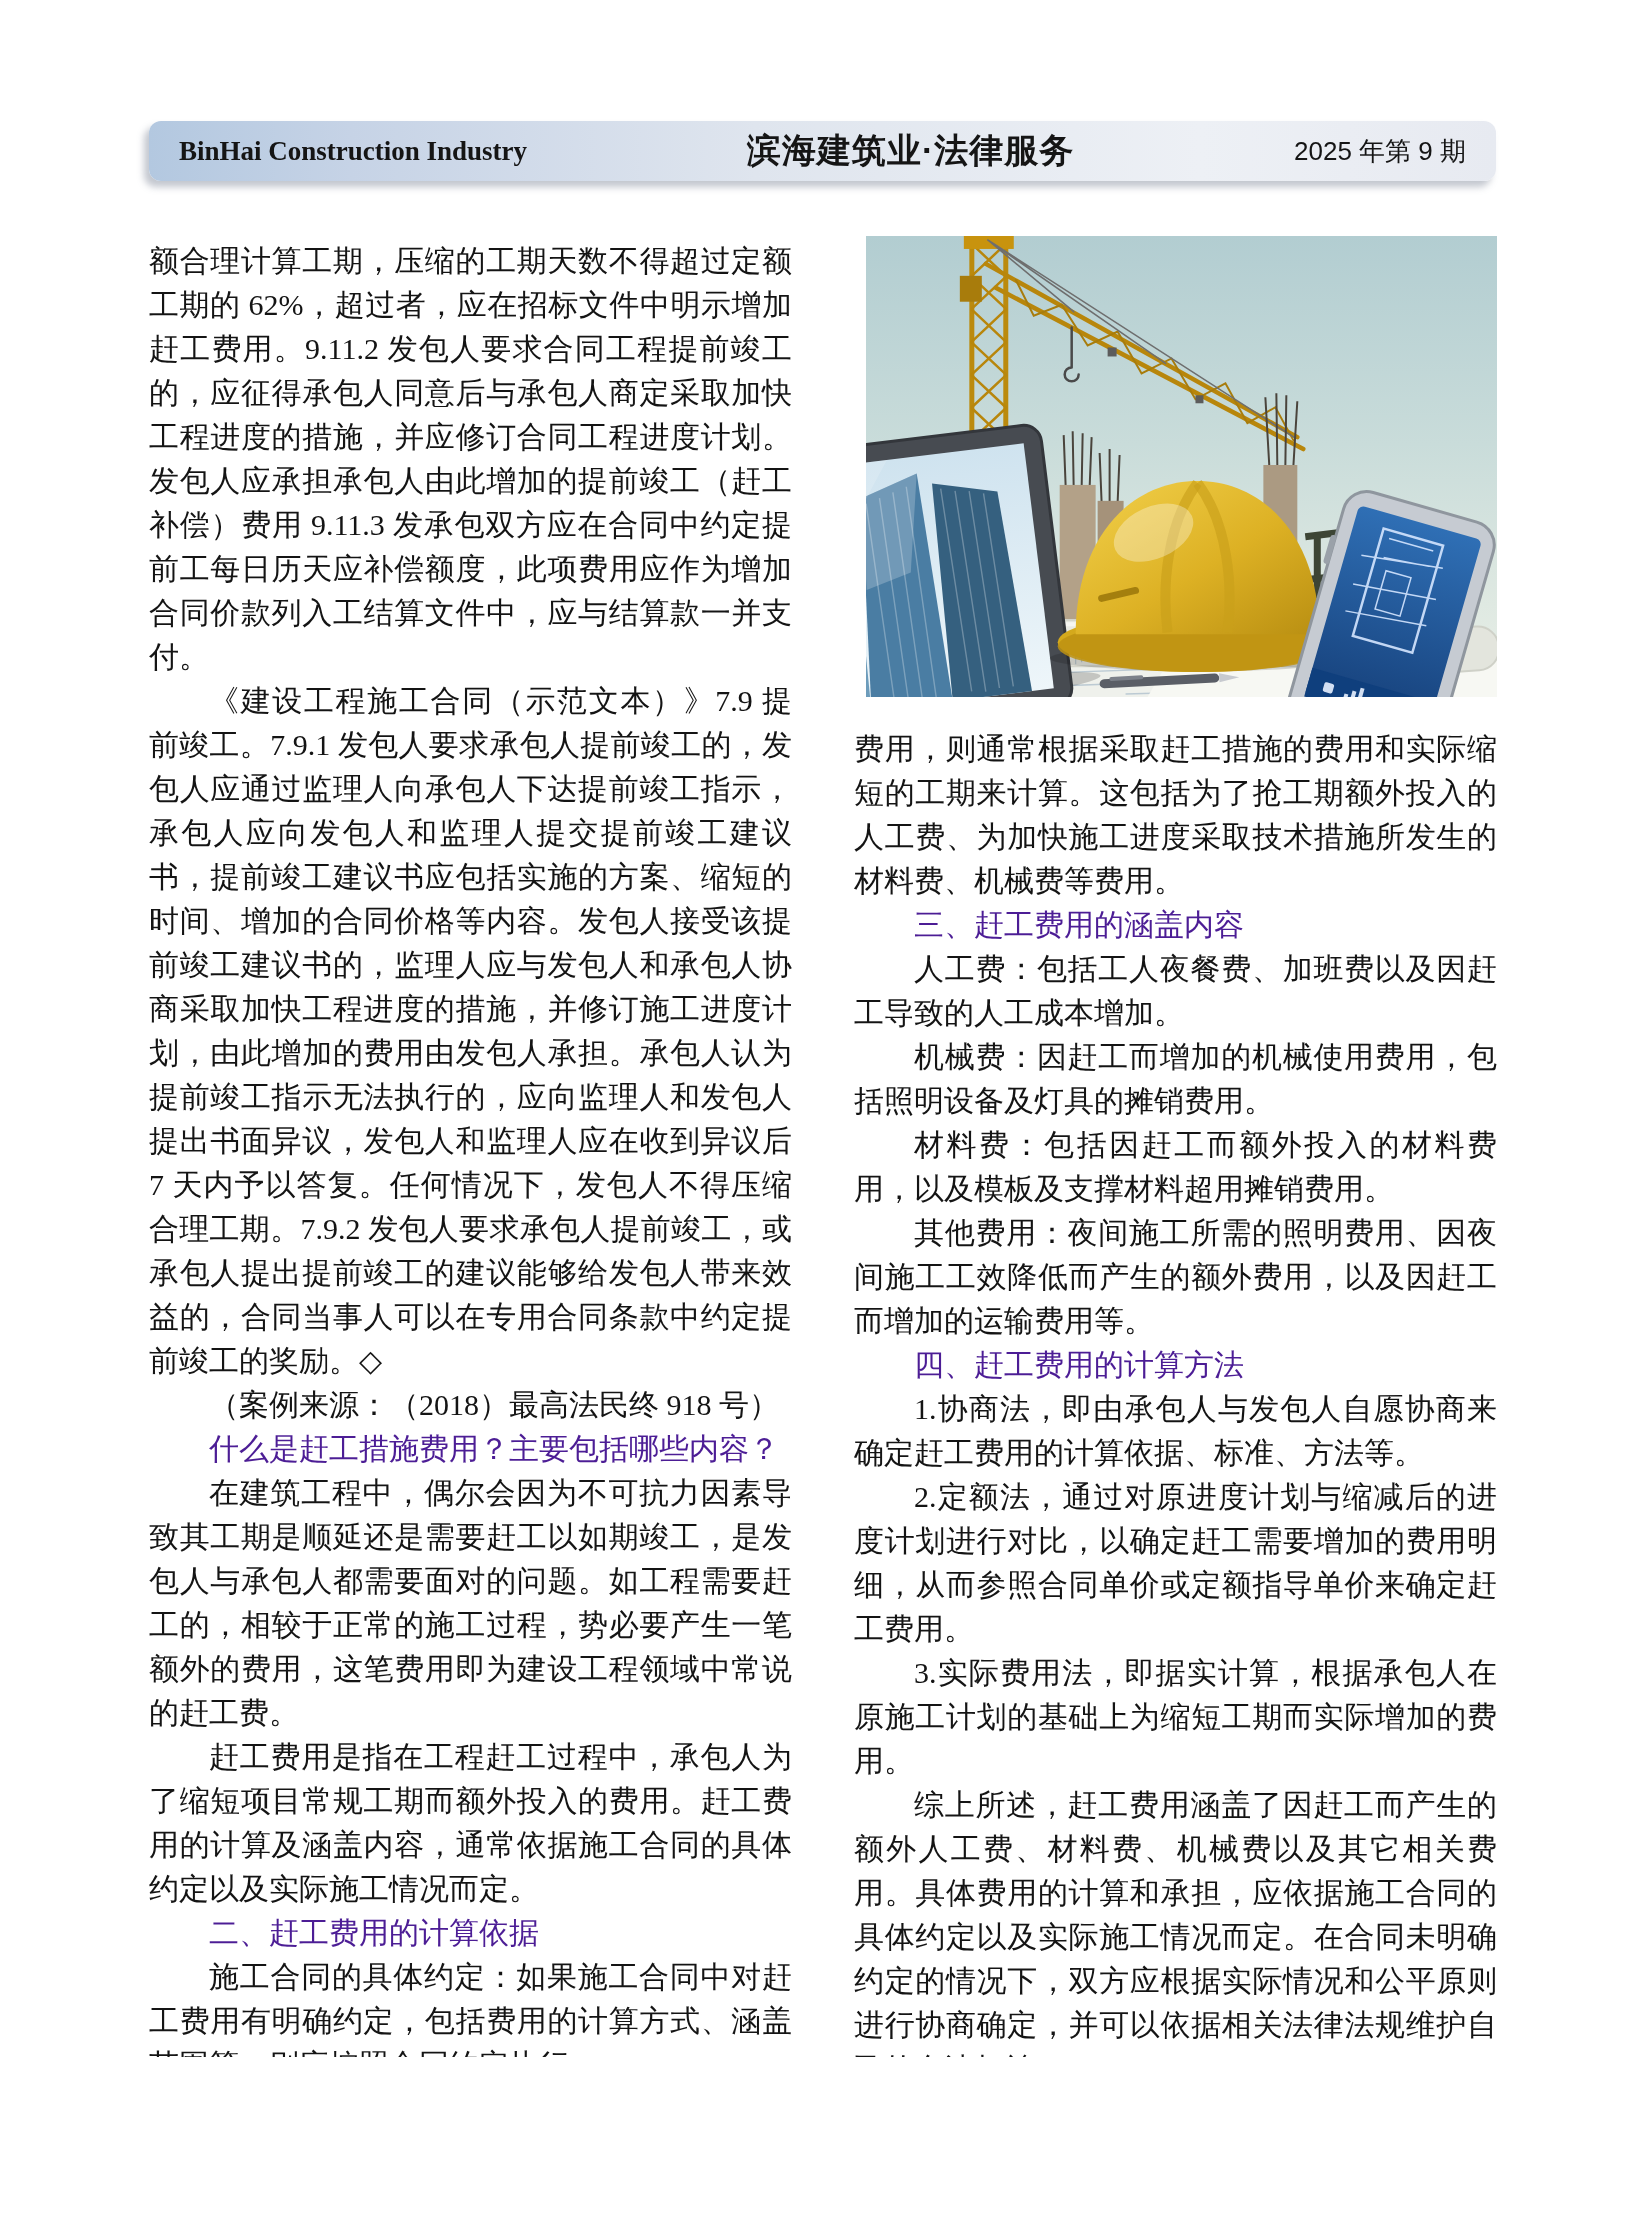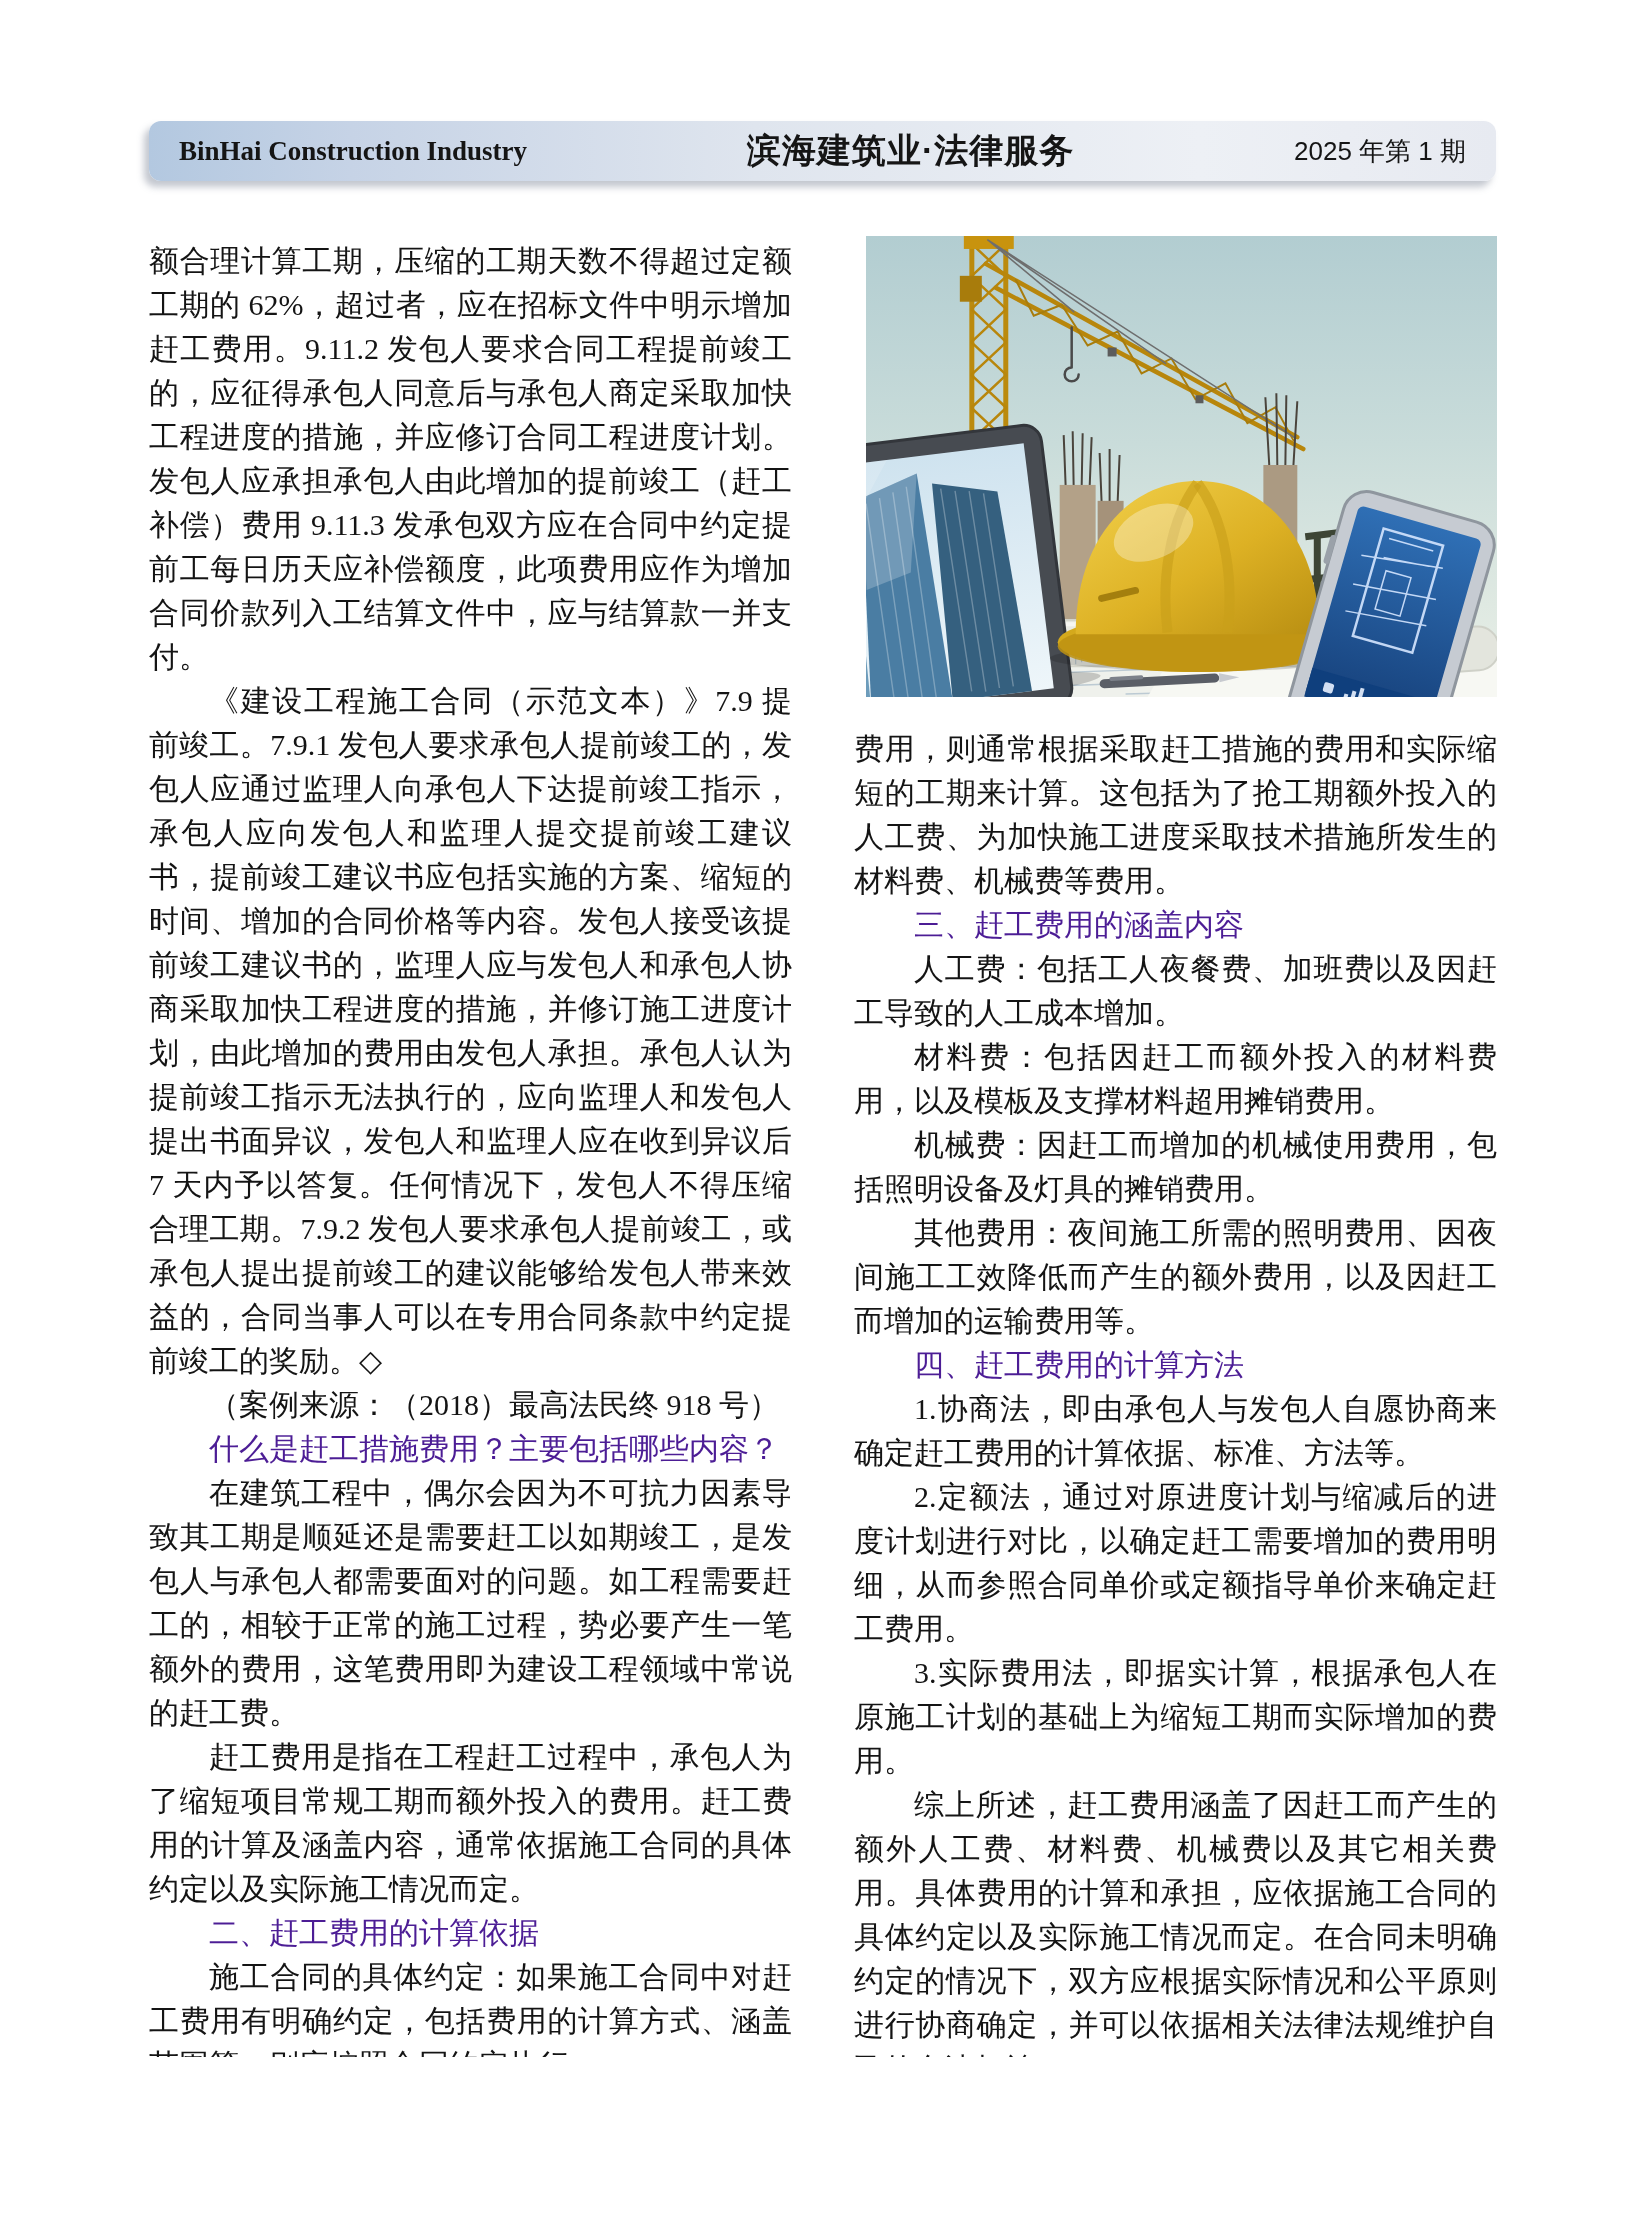--- a/index.html
+++ b/index.html
@@ -47,21 +47,21 @@
   .footer .num{font-size:28px;line-height:34px;color:#121212;}
 </style>
 </head>
 <body>
 
 <div class="page">
 
   <div class="header-bar">
     <span class="header-left">BinHai Construction Industry</span>
     <span class="header-center">滨海建筑业·法律服务</span>
-    <span class="header-right">2025 年第 1 期</span>
+    <span class="header-right">2025 年第 9 期</span>
   </div>
 
   <div class="col col-left">
       <p class="">额合理计算工期，压缩的工期天数不得超过定额工期的 62%，超过者，应在招标文件中明示增加赶工费用。9.11.2 发包人要求合同工程提前竣工的，应征得承包人同意后与承包人商定采取加快工程进度的措施，并应修订合同工程进度计划。发包人应承担承包人由此增加的提前竣工（赶工补偿）费用 9.11.3 发承包双方应在合同中约定提前工每日历天应补偿额度，此项费用应作为增加合同价款列入工结算文件中，应与结算款一并支付。</p>
       <p class=" indent">《建设工程施工合同（示范文本）》7.9 提前竣工。7.9.1 发包人要求承包人提前竣工的，发包人应通过监理人向承包人下达提前竣工指示，承包人应向发包人和监理人提交提前竣工建议书，提前竣工建议书应包括实施的方案、缩短的时间、增加的合同价格等内容。发包人接受该提前竣工建议书的，监理人应与发包人和承包人协商采取加快工程进度的措施，并修订施工进度计划，由此增加的费用由发包人承担。承包人认为提前竣工指示无法执行的，应向监理人和发包人提出书面异议，发包人和监理人应在收到异议后 7 天内予以答复。任何情况下，发包人不得压缩合理工期。7.9.2 发包人要求承包人提前竣工，或承包人提出提前竣工的建议能够给发包人带来效益的，合同当事人可以在专用合同条款中约定提前竣工的奖励。◇</p>
       <p class=" indent">（案例来源：（2018）最高法民终 918 号）</p>
       <p class="heading indent">什么是赶工措施费用？主要包括哪些内容？</p>
       <p class=" indent">在建筑工程中，偶尔会因为不可抗力因素导致其工期是顺延还是需要赶工以如期竣工，是发包人与承包人都需要面对的问题。如工程需要赶工的，相较于正常的施工过程，势必要产生一笔额外的费用，这笔费用即为建设工程领域中常说的赶工费。</p>
       <p class=" indent">赶工费用是指在工程赶工过程中，承包人为了缩短项目常规工期而额外投入的费用。赶工费用的计算及涵盖内容，通常依据施工合同的具体约定以及实际施工情况而定。</p>
       <p class="heading indent">二、赶工费用的计算依据</p>
@@ -200,22 +200,22 @@
           <rect x="234" y="442" width="120" height="9" rx="4.5" fill="#5a5e66"></rect>
           <polygon points="354,442 374,447 354,451" fill="#c7cacf"></polygon>
           <rect x="244" y="440" width="34" height="4" rx="2" fill="#7c818a"></rect>
         </g>
       </svg>
     </div>
     <div>
         <p class="">费用，则通常根据采取赶工措施的费用和实际缩短的工期来计算。这包括为了抢工期额外投入的人工费、为加快施工进度采取技术措施所发生的材料费、机械费等费用。</p>
         <p class="heading indent">三、赶工费用的涵盖内容</p>
         <p class=" indent">人工费：包括工人夜餐费、加班费以及因赶工导致的人工成本增加。</p>
+        <p class=" indent">机械费：因赶工而增加的机械使用费用，包括照明设备及灯具的摊销费用。</p>
         <p class=" indent">材料费：包括因赶工而额外投入的材料费用，以及模板及支撑材料超用摊销费用。</p>
-        <p class=" indent">机械费：因赶工而增加的机械使用费用，包括照明设备及灯具的摊销费用。</p>
         <p class=" indent">其他费用：夜间施工所需的照明费用、因夜间施工工效降低而产生的额外费用，以及因赶工而增加的运输费用等。</p>
         <p class="heading indent">四、赶工费用的计算方法</p>
         <p class=" indent">1.协商法，即由承包人与发包人自愿协商来确定赶工费用的计算依据、标准、方法等。</p>
         <p class=" indent">2.定额法，通过对原进度计划与缩减后的进度计划进行对比，以确定赶工需要增加的费用明细，从而参照合同单价或定额指导单价来确定赶工费用。</p>
         <p class=" indent">3.实际费用法，即据实计算，根据承包人在原施工计划的基础上为缩短工期而实际增加的费用。</p>
         <p class=" indent">综上所述，赶工费用涵盖了因赶工而产生的额外人工费、材料费、机械费以及其它相关费用。具体费用的计算和承担，应依据施工合同的具体约定以及实际施工情况而定。在合同未明确约定的情况下，双方应根据实际情况和公平原则进行协商确定，并可以依据相关法律法规维护自己的合法权益。◇</p>
       </div>
   </div>
 
   <div class="footer">

